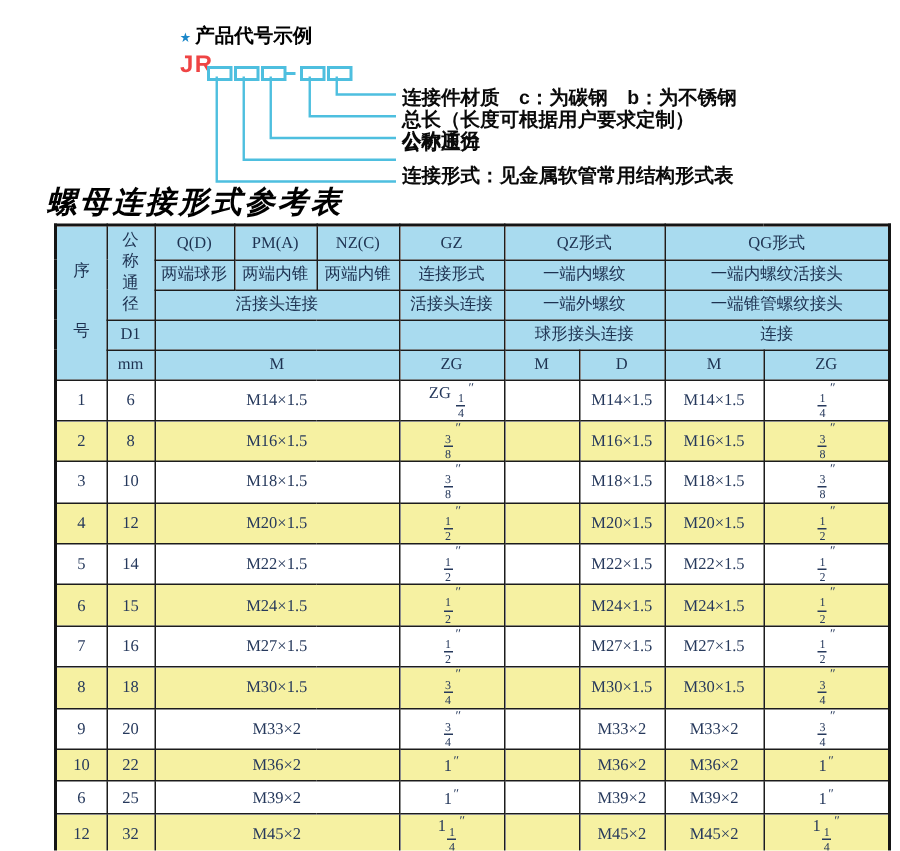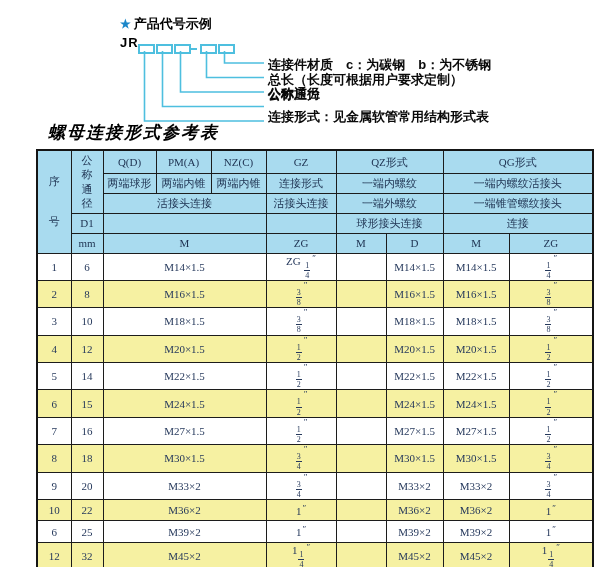--- a/index.html
+++ b/index.html
@@ -2,30 +2,30 @@
 <html><head>
 <meta charset="utf-8">
 <style>
   html,body{margin:0;padding:0;}
   body{
     width:600px;height:567px;position:relative;background:#ffffff;
     font-family:"Liberation Sans",sans-serif;color:#111;
     -webkit-font-smoothing:antialiased;
   }
   
-  .diagram-title{position:absolute;left:120px;top:15px;font-size:13px;font-weight:bold;color:#000;}
+  .diagram-title{position:absolute;left:120px;top:15px;font-size:13px;font-weight:bold;color:#000;font-family:Liberation Mono, monospace;}
   .star{color:#1b87c9;margin-right:3px;font-size:12px;}
-  .jr{position:absolute;left:120px;top:35px;font-size:13px;font-weight:bold;color:#000000;letter-spacing:1px;}
+  .jr{position:absolute;left:120px;top:35px;font-size:16px;font-weight:bold;color:#ef4444;letter-spacing:1px;}
   .code-box{position:absolute;top:44px;width:13px;height:6px;border:2px solid #4ebfdf;background:#fff;}
   .code-dash{position:absolute;top:48px;left:190px;width:7px;height:2px;background:#4ebfdf;}
   svg.connectors{position:absolute;left:0;top:0;}
   .dlabel{position:absolute;left:268px;height:14px;font-size:13px;font-weight:bold;color:#0a0a0a;white-space:pre;}
   
   .table-title{
-    position:absolute;left:48px;top:121px;font-size:17px;font-weight:bold;font-style:italic;
+    position:absolute;left:31px;top:121px;font-size:20px;font-weight:bold;font-style:italic;
     font-family:"DejaVu Serif","Liberation Serif",serif;color:#000;letter-spacing:2px;
   }
   
   table.ref{
     position:absolute;left:36px;top:149px;width:556px;
     border-collapse:collapse;table-layout:fixed;
     border:2px solid #151515;
     font-family:"Liberation Serif","DejaVu Serif",serif;
     color:#26395c;
   }

